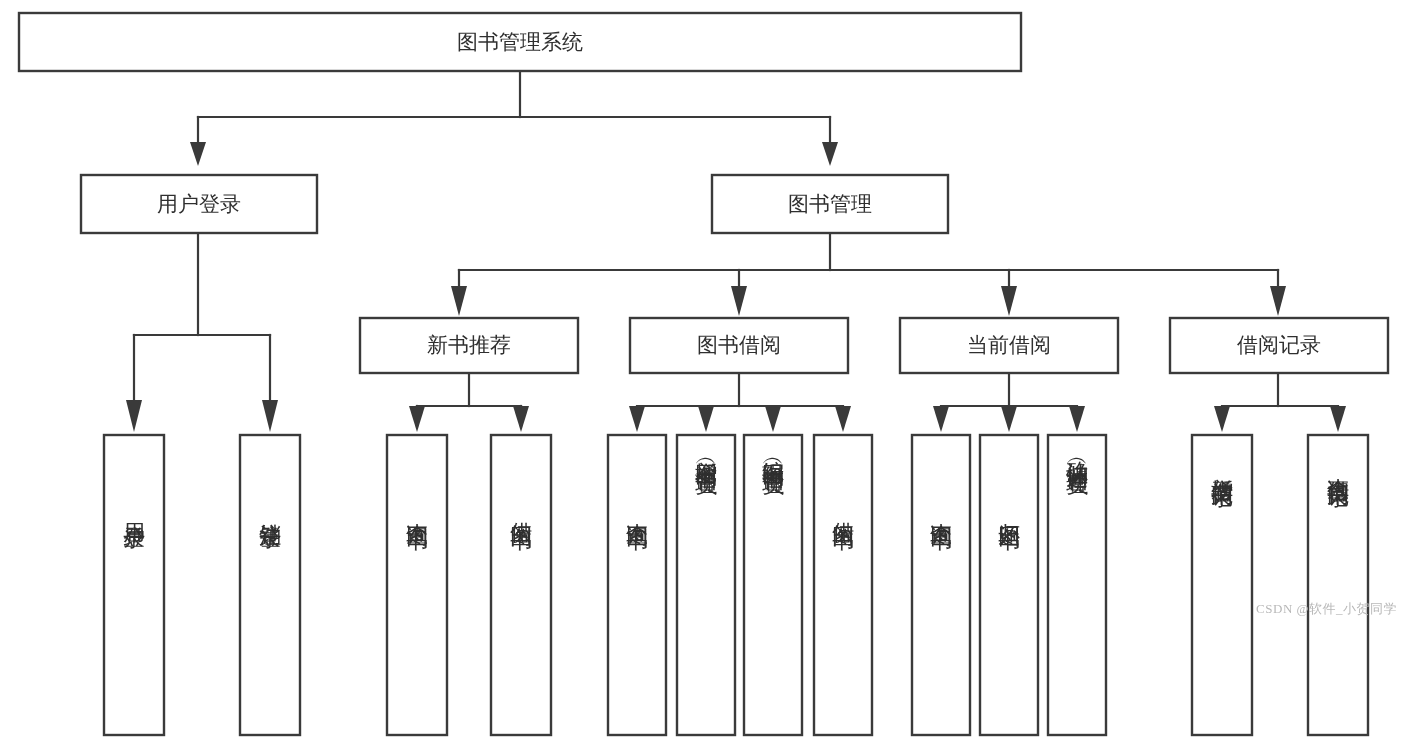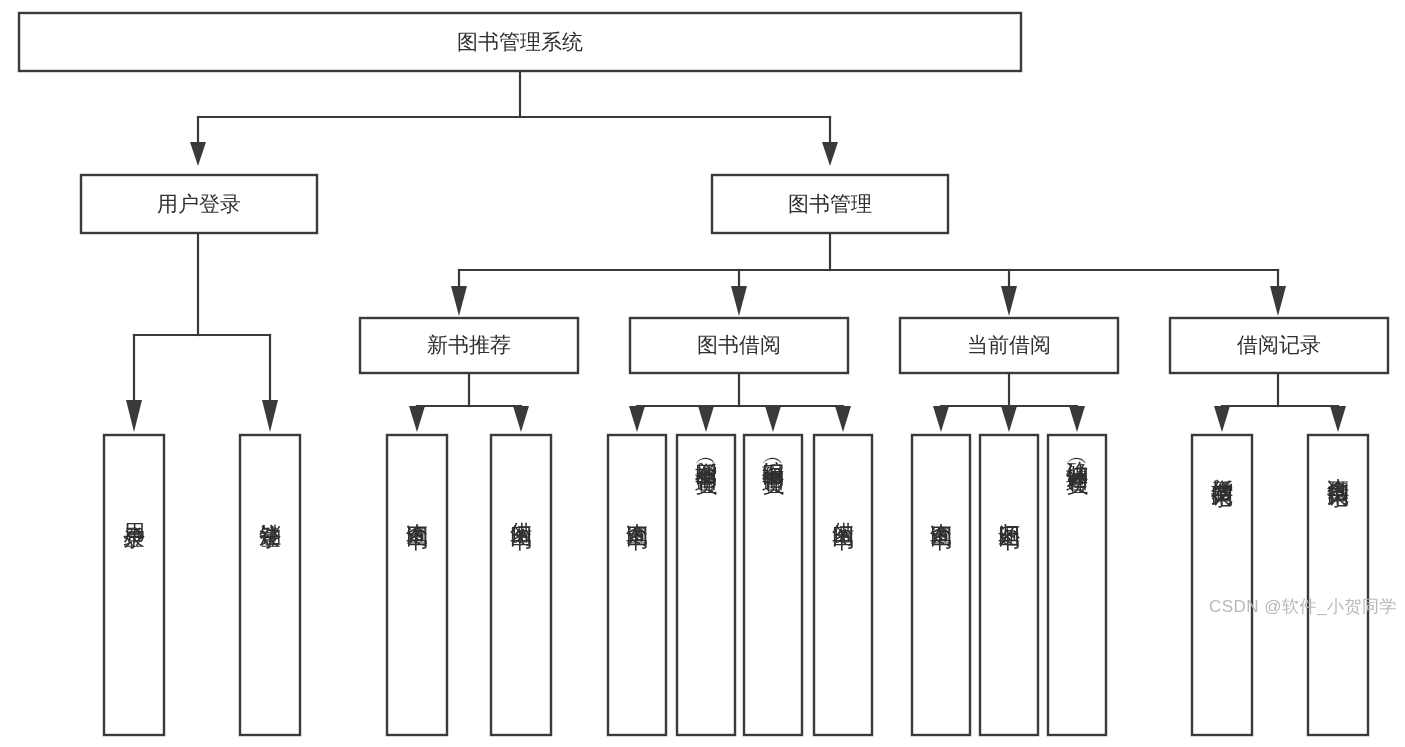--- a/index.html
+++ b/index.html
@@ -61,22 +61,22 @@
     font-size: 22px;
     line-height: 1.12;
     letter-spacing: 2px;
     color: #2f2f2f;
     white-space: nowrap;
   }
   .watermark {
     position: absolute;
     right: 8px;
     bottom: 4px;
-    font-family: Liberation Sans, sans-serif;
-    font-size: 17px;
+    font-family: Liberation Serif, serif;
+    font-size: 13px;
     color: #b8b8b8;
     letter-spacing: 0.5px;
     white-space: nowrap;
   }
 </style>
 </head>
 <body>
 
 <div id="diagram-root">
 

